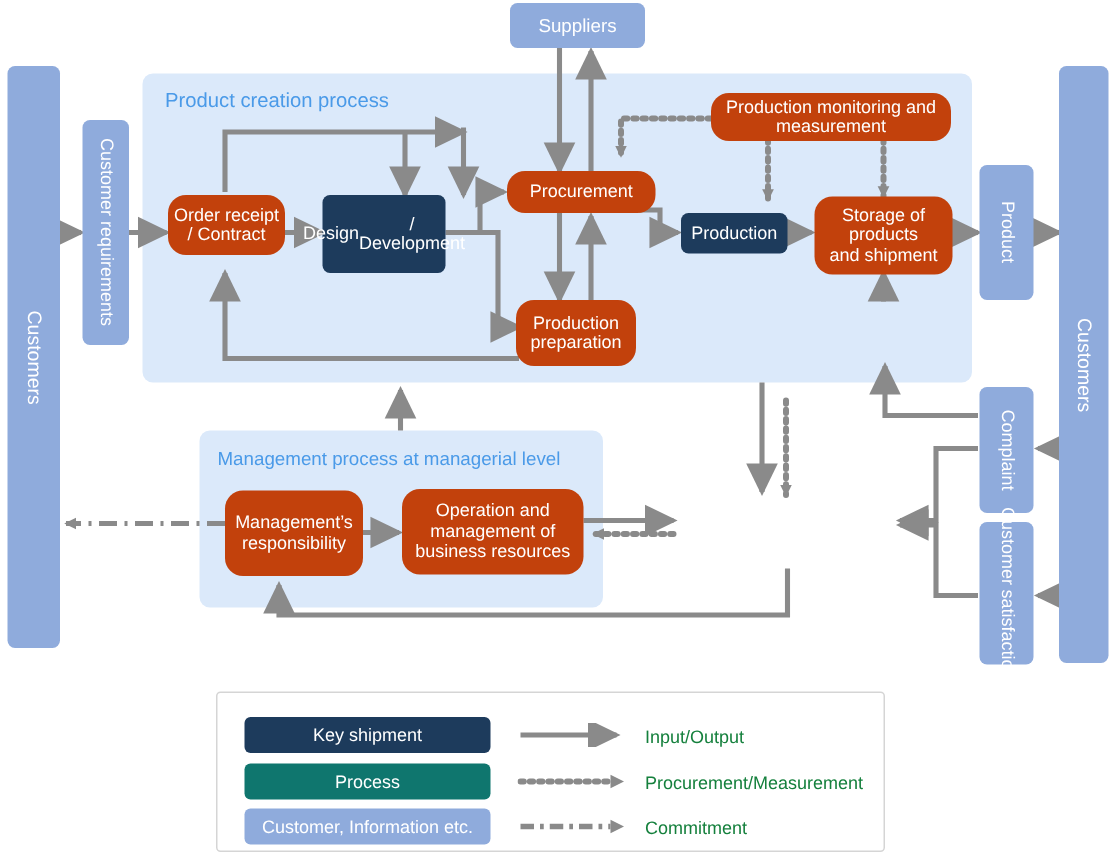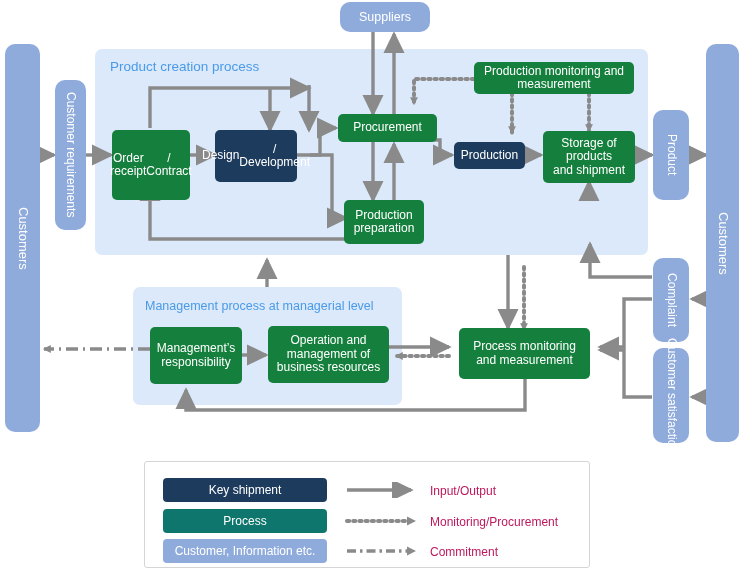--- a/index.html
+++ b/index.html
@@ -8,30 +8,30 @@
 
   svg.arrows{position:absolute;left:0;top:0;width:740px;height:572px;pointer-events:none;}
 
   .panel{position:absolute;background:#dbe9fa;border-radius:7px;}
   .panel-title{position:absolute;color:#4a9ae8;font-size:13.5px;white-space:nowrap;}
 
   .box{position:absolute;display:flex;align-items:center;justify-content:center;
        text-align:center;color:#ffffff;border-radius:5px;line-height:1.12;
        font-size:12px;box-sizing:border-box;padding:2px 3px;}
   .key{background:#1d3b5c;}
-  .proc{background:#15803d;}
-  .cust{background:#8fabdc;border-radius:10px;}
+  .proc{background:#c2410c;border-radius:12px;}
+  .cust{background:#8fabdc;}
 
   .vert{writing-mode:vertical-rl;text-orientation:mixed;}
 
   .legend{position:absolute;left:144px;top:461px;width:446px;height:107px;
           background:#fff;border:1px solid #d5d5d5;border-radius:3px;box-sizing:border-box;}
   .lg-sw{position:absolute;left:18px;width:164px;height:24px;border-radius:4px;
          display:flex;align-items:center;justify-content:center;color:#fff;font-size:12px;}
-  .lg-lbl{position:absolute;left:285px;color:#be185d;font-size:12px;white-space:nowrap;}
+  .lg-lbl{position:absolute;left:285px;color:#15803d;font-size:12px;white-space:nowrap;}
   .lg-line{position:absolute;left:200px;width:78px;height:16px;}
 </style>
 </head>
 <body>
 
 <div id="stage">
 
   <div class="panel" style="left:95px;top:49px;width:553px;height:206px;"></div>
   <div class="panel-title" style="left:110px;top:59px;">Product creation process</div>
 
@@ -130,21 +130,21 @@
   <div class="box cust vert" style="left:653px;top:348px;width:36px;height:95px;font-size:12px;flex-direction:row;">
     <span>Customer</span>
       <span style="white-space:pre"> </span>
       <span>satisfaction</span>
   </div>
 
   <div class="box cust vert" style="left:706px;top:44px;width:33px;height:398px;font-size:13px;">Customers</div>
 
   <div class="box cust" style="left:340px;top:2px;width:90px;height:30px;font-size:12.5px;">Suppliers</div>
 
-  <div class="box proc" style="left:112px;top:130px;width:78px;height:70px;flex-direction:row;">
+  <div class="box proc" style="left:112px;top:130px;width:78px;height:40px;flex-direction:column;">
     <span>Order receipt</span>
     <span>/ Contract</span>
   </div>
 
   <div class="box key" style="left:215px;top:130px;width:82px;height:52px;flex-direction:row;">
     <span>Design</span>
     <span>/ Development</span>
   </div>
 
   <div class="box proc" style="left:338px;top:114px;width:99px;height:28px;">Procurement</div>
@@ -172,24 +172,20 @@
     <span>Management’s</span>
     <span>responsibility</span>
   </div>
 
   <div class="box proc" style="left:268px;top:326px;width:121px;height:57px;flex-direction:column;">
     <span>Operation and</span>
     <span>management of</span>
     <span>business resources</span>
   </div>
 
-  <div class="box proc" style="left:459px;top:328px;width:131px;height:51px;flex-direction:column;">
-    <span>Process monitoring</span>
-    <span>and measurement</span>
-  </div>
 
   <div class="legend">
     <div class="lg-sw" style="top:16px;background:#1d3b5c;">Key shipment</div>
     <div class="lg-sw" style="top:47px;background:#0f766e;">Process</div>
     <div class="lg-sw" style="top:77px;background:#8fabdc;">Customer, Information etc.</div>
 
     <svg class="lg-line" style="top:20px;" viewBox="0 0 78 16" xmlns="http://www.w3.org/2000/svg">
       <defs>
           <marker id="lah" markerWidth="7" markerHeight="7" refX="5.6" refY="3.5" orient="auto" markerUnits="strokeWidth">
         <path d="M0,0.4 L6.4,3.5 L0,6.6 z" fill="#8a8a8a"></path>
@@ -200,17 +196,17 @@
     <svg class="lg-line" style="top:51px;" viewBox="0 0 78 16" xmlns="http://www.w3.org/2000/svg">
       <path d="M2,8 L62,8" stroke="#8a8a8a" stroke-width="4" fill="none" stroke-dasharray="2.2 4" stroke-linecap="round"></path>
       <path d="M62,3.5 L71,8 L62,12.5 z" fill="#8a8a8a"></path>
     </svg>
     <svg class="lg-line" style="top:81px;" viewBox="0 0 78 16" xmlns="http://www.w3.org/2000/svg">
       <path d="M2,8 L62,8" stroke="#8a8a8a" stroke-width="3.6" fill="none" stroke-dasharray="9 4 2.5 4"></path>
       <path d="M62,3.5 L71,8 L62,12.5 z" fill="#8a8a8a"></path>
     </svg>
 
     <div class="lg-lbl" style="top:22px;">Input/Output</div>
-    <div class="lg-lbl" style="top:53px;">Monitoring/Procurement</div>
+    <div class="lg-lbl" style="top:53px;">Procurement/Measurement</div>
     <div class="lg-lbl" style="top:83px;">Commitment</div>
   </div>
 
 </div>
 
 </body></html>

